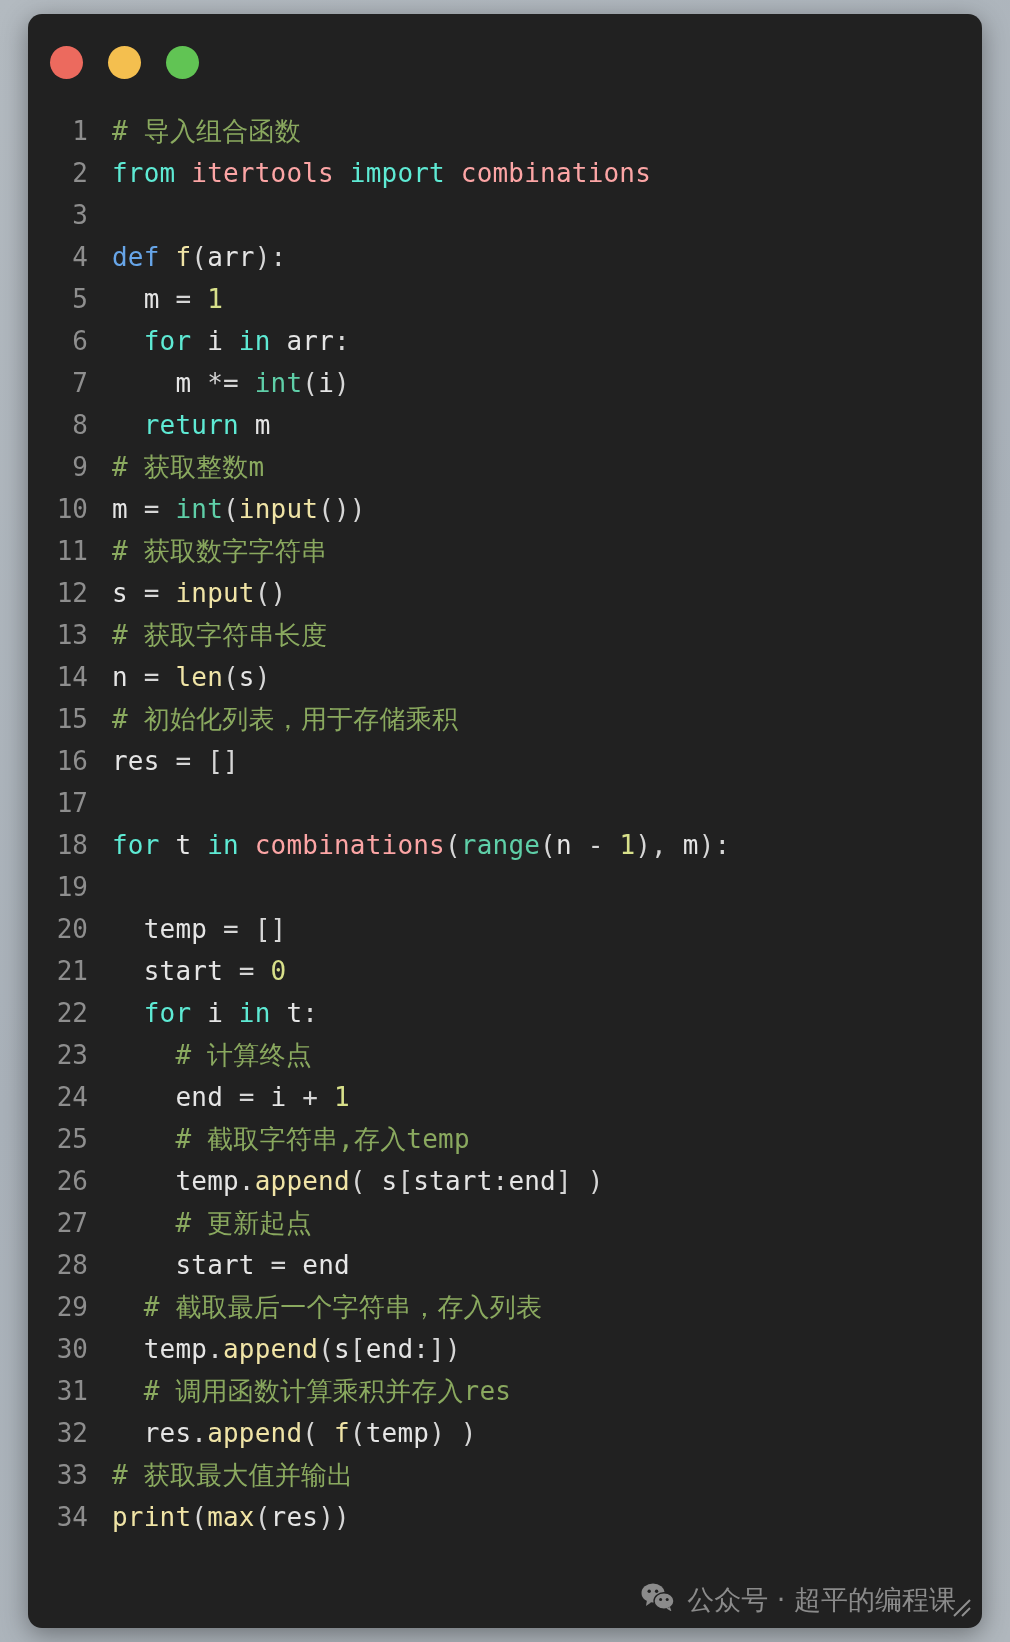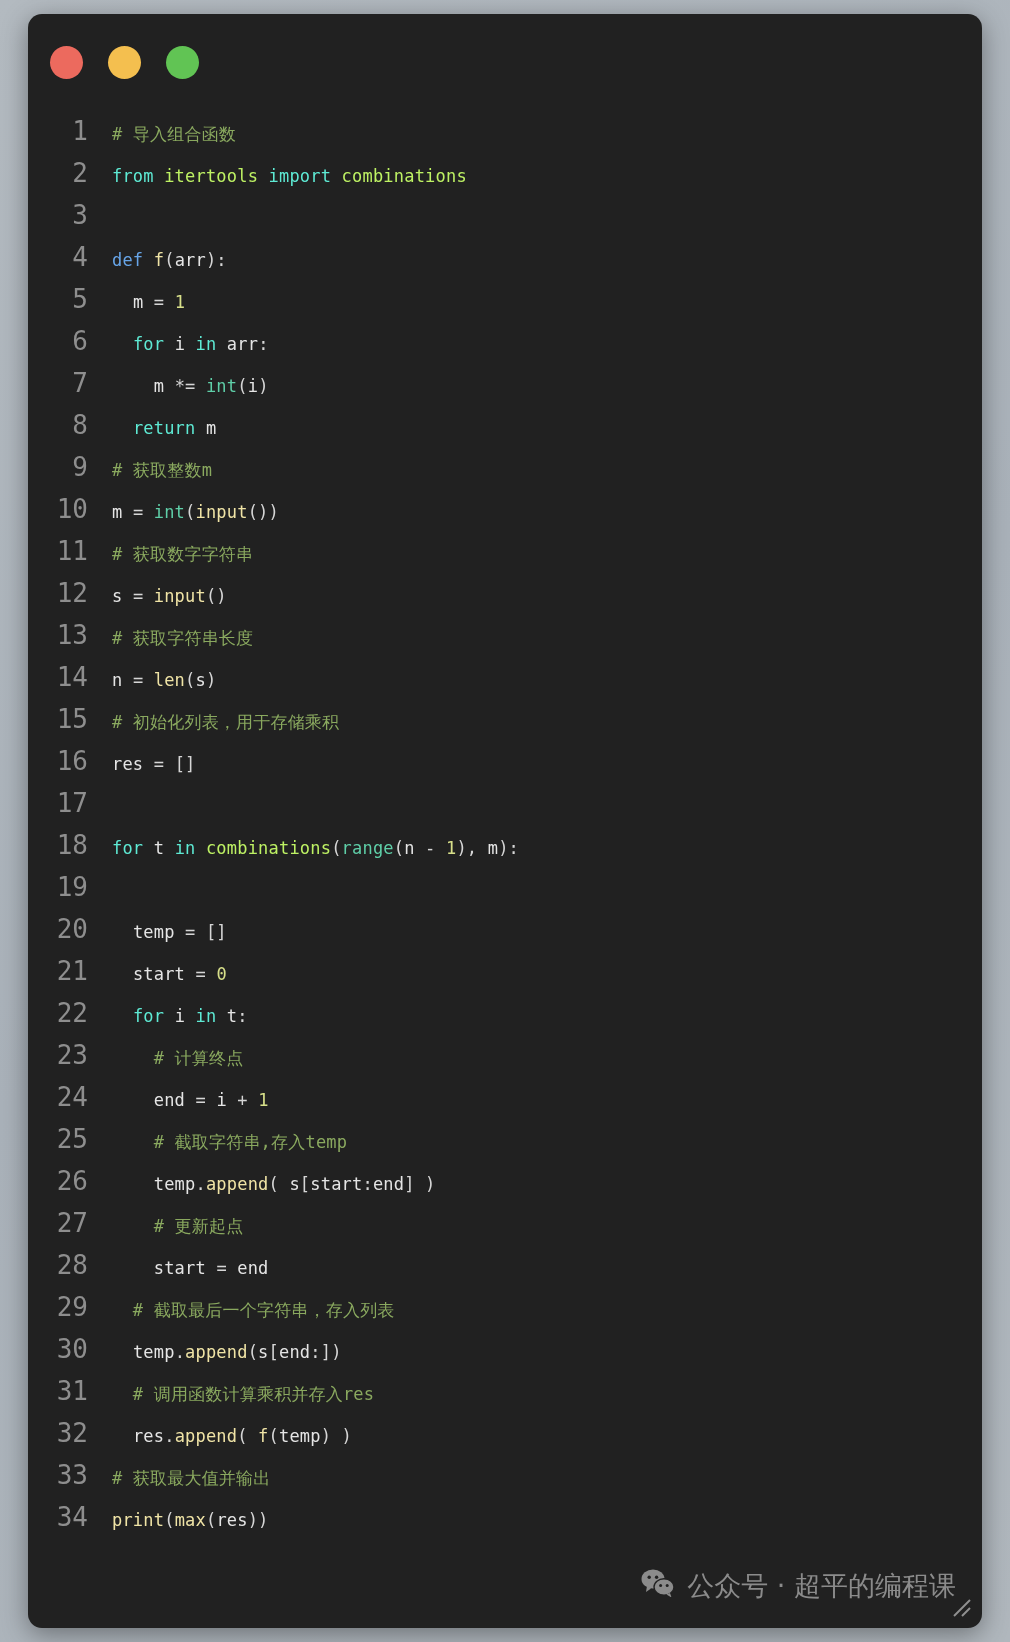--- a/index.html
+++ b/index.html
@@ -58,40 +58,40 @@
     width: 84px;
     min-width: 84px;
     text-align: right;
     padding-right: 24px;
     color: #8e8e8e;
     font-size: 26px;
     font-family: "DejaVu Sans Mono", "Liberation Mono", monospace;
     user-select: none;
   }
   .linecode {
-    font-size: 17px;
+    font-size: 26px;
     font-family: "DejaVu Sans Mono", "Liberation Mono", monospace;
     letter-spacing: 0.2px;
   }
   
   .t-com  { color: #8aa95f; }
   .t-kw   { color: #5eead4; }
-  .t-mod  { color: #bef264; }
+  .t-mod  { color: #fca5a5; }
   .t-bif  { color: #5fcfa8; }
   .t-fn   { color: #f0e4a6; }
   .t-var  { color: #e5e5e5; }
   .t-num  { color: #d8e08a; }
   .t-pun  { color: #d6d6d6; }
   .t-op   { color: #d6d6d6; }
   .t-def  { color: #67a5e8; }
 
   .watermark {
     position: absolute;
     right: 26px;
-    bottom: 24px;
+    bottom: 10px;
     display: flex;
     align-items: center;
     gap: 12px;
     color: #9a9a9a;
     font-size: 27px;
     font-family: "DejaVu Sans", "Liberation Sans", sans-serif;
     opacity: 0.88;
   }
   .wechat-icon { display: block; }
   .resize-grip {

